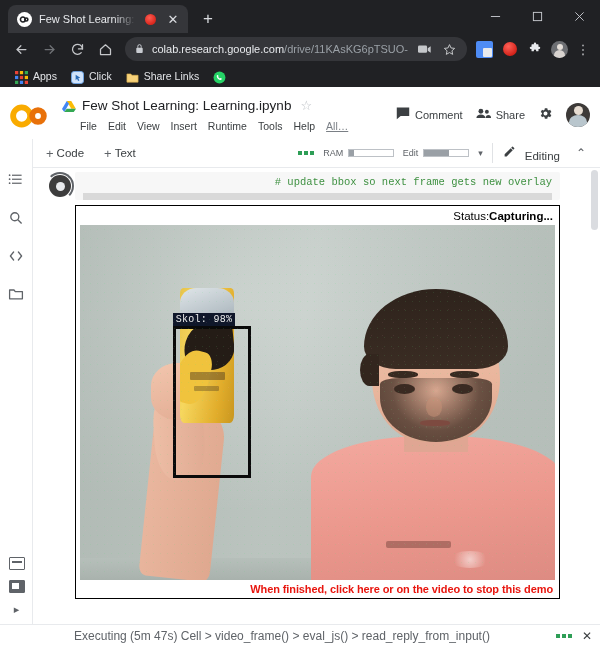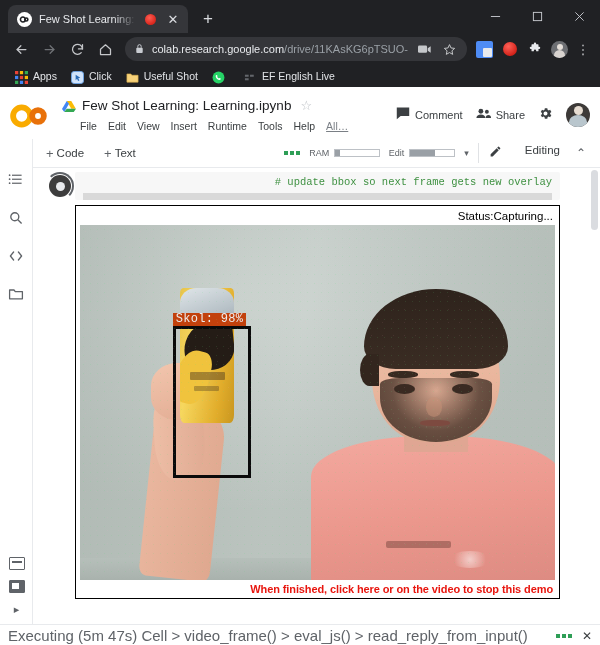--- a/index.html
+++ b/index.html
@@ -171,21 +171,21 @@
   .tb-spacer { flex: 1 1 auto; }
   .tb-dots { display: flex; gap: 2px; margin-right: 7px; }
   .tb-dots i { width: 4px; height: 4px; background: #2e9e56; display:block; }
   .meters { display: flex; gap: 2px; }
   .meter-row { display: flex; align-items: center; gap: 5px; }
   .meter-lbl { font-size: 9px; color: #5f6368; width: 22px; text-align: right; }
   .meter { width: 46px; height: 8px; border: 1px solid #bdc1c6; background: #fff; }
   .meter i { display: block; height: 100%; background: #9aa0a6; }
   .tb-caret { color: #5f6368; font-size: 9px; padding: 0 9px; }
   .tb-div { width: 1px; height: 20px; background: #e0e2e5; }
-  .editing { display: flex; align-items: flex-start; gap: 23px; padding: 0 10px; }
+  .editing { display: flex; align-items: flex-end; gap: 9px; padding: 0 10px; }
   .editing .lbl { font-size: 11.5px; color: #3c4043; }
   .tb-chev { color: #5f6368; font-size: 12px; padding: 0 6px; }
 
   
   .sidebar {
     position: absolute; left: 0; top: 52px; bottom: 22px; width: 33px;
     border-right: 1px solid #e8eaed; background: #fff;
     display: flex; flex-direction: column; align-items: center;
     padding-top: 32px; gap: 20px; z-index: 3;
   }
@@ -235,21 +235,21 @@
   .hscroll { height: 7px; background: #d9d9d9; margin-top: 3px; border-radius: 0; }
 
   
   .output {
     margin: 5px 40px 0 42px;
     border: 1px solid #000;
     background: #fff;
     padding: 3px 4px 2px 4px;
   }
   .status-line { font-size: 11.5px; color: #000; padding: 1px 2px 3px 2px; }
-  .status-line b { font-weight: 400; }
+  .status-line b { font-weight: 700; }
 
   .video {
     width: 100%; height: 355px; position: relative; overflow: hidden;
     background: #c7cfcc;
   }
   
   .wall {
     position:absolute; inset:0;
     background:
       radial-gradient(ellipse 70% 60% at 30% 20%, #d2d9d5 0%, #c3cbc7 60%, #b9c2bd 100%);
@@ -366,23 +366,23 @@
     position:absolute; left:26%; top:72%; width:46%; height:4%;
     background: rgba(70,52,30,.35); border-radius:1px;
   }
   
   .bbox {
     position:absolute; left:19.5%; top:28.5%; width:16.5%; height:43%;
     border: 3px solid #0a0a0a;
   }
   .bbox-label {
     position:absolute; left:-3px; top:-16px;
-    background:#c2410c; color:#ededed;
+    background:#0f172a; color:#ededed;
     font-family:"Liberation Mono", monospace;
-    font-size: 12px; line-height: 13px; padding: 0 3px;
+    font-size: 10px; line-height: 13px; padding: 0 3px;
     white-space: nowrap; letter-spacing: .3px;
   }
   .noise-green, .noise-pink { position:absolute; inset:0; pointer-events:none; }
   .noise-green {
     background-image:
       radial-gradient(circle, rgba(90,220,120,.85) 0.5px, transparent 0.7px);
     background-size: 7px 9px;
     opacity: .16;
   }
   .noise-pink {
@@ -404,21 +404,21 @@
     position: absolute; right: 1px; top: 2px; width: 7px; height: 60px;
     background: #dadce0; border-radius: 4px;
   }
 
   
   .statusbar {
     position: absolute; left: 0; bottom: 0; width: 600px; height: 22px;
     border-top: 1px solid #e8eaed; background: #fff;
     display: flex; align-items: center; padding: 0 8px;
   }
-  .sb-exec { flex: 1 1 auto; text-align: left; font-size: 15px; color: #5f6368; }
+  .sb-exec { flex: 1 1 auto; text-align: center; font-size: 12px; color: #5f6368; }
   .sb-right { display:flex; align-items:center; gap: 10px; }
   .sb-dots { display:flex; gap:2px; }
   .sb-dots i { width:4px; height:4px; background:#2e9e56; display:block; }
   .sb-x { color:#3c4043; font-size: 12px; }
 </style>
 </head>
 <body>
 
 <div class="browser-top">
 
@@ -544,40 +544,30 @@
           </svg>
       </span>
       <span class="bm-label">Click</span>
     </div>
     <div class="bm">
       <span class="bm-ico">
         <svg width="13" height="13" viewBox="0 0 14 14">
             <path d="M1 3.2h4.2l1.2 1.4H13v7.4H1z" fill="#f7d27a" stroke="#d8ae4e" stroke-width=".7"></path>
           </svg>
       </span>
-      <span class="bm-label">Useful Shot</span>
+      <span class="bm-label">Share Links</span>
     </div>
     <div class="bm">
       <span class="bm-ico">
         <svg width="13" height="13" viewBox="0 0 14 14">
             <circle cx="7" cy="7" r="6.4" fill="#25d366"></circle>
             <path d="M4.6 4.4c.5-.2.9 0 1.1.5l.3.8-.5.6c.4.9 1 1.4 1.9 1.8l.6-.5.9.3c.5.2.7.5.5 1-.3.7-1 1-1.8.8-1.9-.5-3.2-1.9-3.6-3.8-.1-.7.1-1.3.6-1.5z" fill="#fff"></path>
           </svg>
       </span>
       <span class="bm-label"></span>
-    </div>
-    <div class="bm">
-      <span class="bm-ico" style="opacity:.55">
-        <svg width="13" height="13" viewBox="0 0 14 14">
-            <rect x="1" y="4" width="4" height="2.2" fill="#9aa0a6"></rect>
-            <rect x="6.5" y="4" width="4" height="2.2" fill="#9aa0a6"></rect>
-            <rect x="1" y="7.8" width="4" height="2.2" fill="#9aa0a6"></rect>
-          </svg>
-      </span>
-      <span class="bm-label">EF English Live</span>
     </div>
   </div>
 </div>
 
 <div class="colab" style="height:calc(645px - 86px);">
 
   <div class="colab-header">
     <div class="co-logo">
       <svg width="42" height="26" viewBox="0 0 54 30">
         <circle cx="15" cy="15" r="11" fill="none" stroke="#f9ab00" stroke-width="7.5"></circle>

